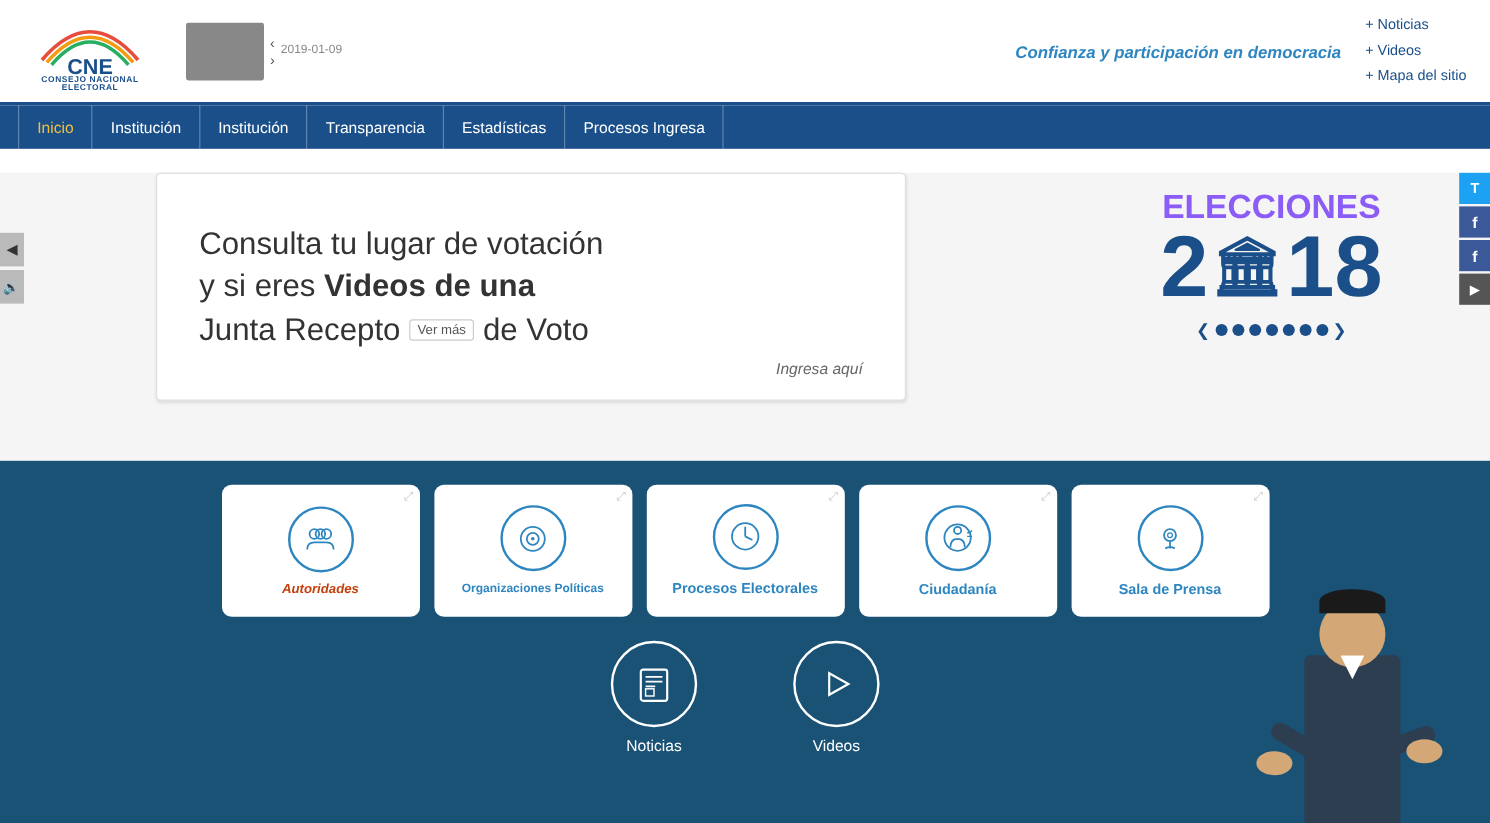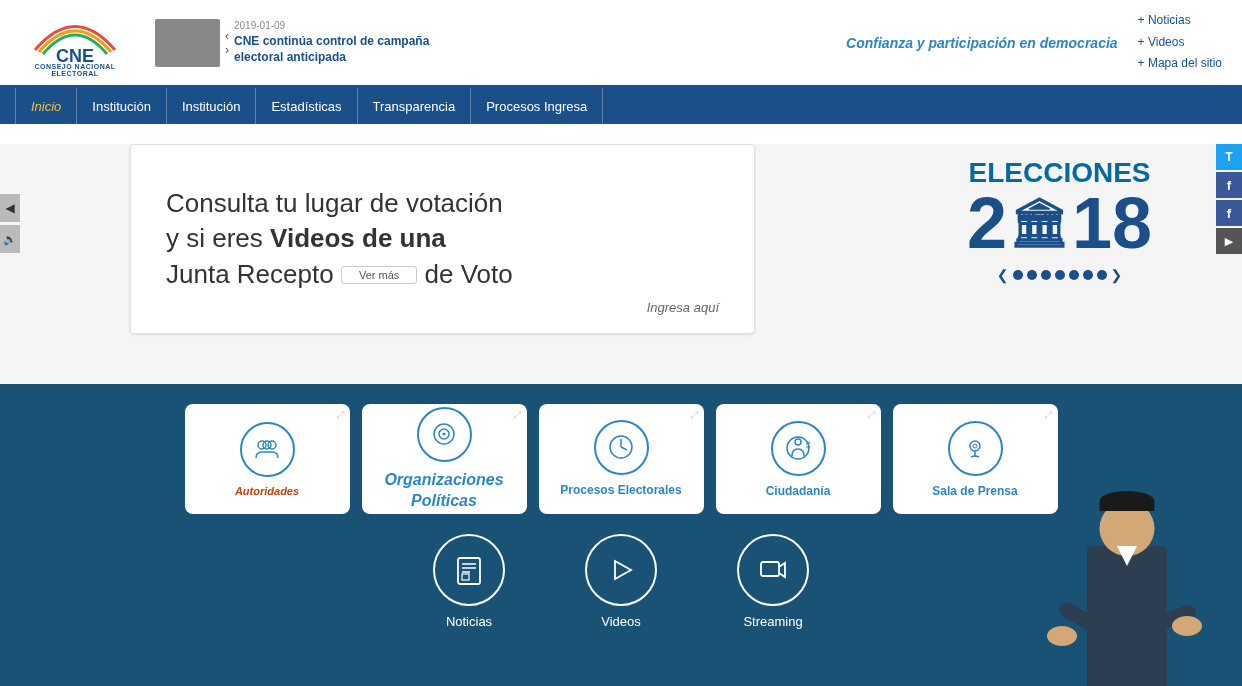--- a/index.html
+++ b/index.html
@@ -23,64 +23,63 @@
   </div>
 
   <div style="display:flex; align-items:center; flex:1;">
     <div style="width:65px; height:48px; background:#888; margin-right:5px; flex-shrink:0; border-radius:2px;"></div>
     <div style="display:flex; flex-direction:column; margin-right:5px;">
       <span style="font-size:12px; color:#555; cursor:pointer;">‹</span>
       <span style="font-size:12px; color:#555; cursor:pointer;">›</span>
     </div>
     <div>
       <div style="font-size:10px; color:#888; margin-bottom:3px;">2019-01-09</div>
-      <div style="font-size:12px; color:#1a4f8a; font-weight:bold; line-height:1.3; width:200px; cursor:pointer;">CNE continúa control de campaña electoral anticipada</div>
     </div>
   </div>
 
   <div style="margin-left:auto; color:#2e86c1; font-style:italic; font-weight:bold; font-size:14px;">Confianza y participación en democracia</div>
 
   <div style="margin-left:20px; font-size:12px; line-height:1.8;">
     <div style="color:#1a4f8a; cursor:pointer;">+ <span>Noticias</span></div>
     <div style="color:#1a4f8a; cursor:pointer;">+ <span>Videos</span></div>
     <div style="color:#1a4f8a; cursor:pointer;">+ <span>Mapa del sitio</span></div>
   </div>
 </div>
 
 <div style="background:#1a4f8a; display:flex; align-items:center; height:36px; padding:0 15px;">
-  <div style="color:#f0c040; font-size:13px; padding:0 15px; height:100%; display:flex; align-items:center; cursor:pointer; border-right:1px solid rgba(255,255,255,0.3); border-left:1px solid rgba(255,255,255,0.3);font-style:italic;">Inicio</div>
+  <div style="color:#f0c040; font-size:13px; padding:0 15px; height:100%; display:flex; align-items:center; cursor:pointer; border-right:1px solid rgba(255,255,255,0.3); border-left:1px solid rgba(255,255,255,0.3);">Inicio</div>
   <div style="color:#fff; font-size:13px; padding:0 15px; height:100%; display:flex; align-items:center; cursor:pointer; border-right:1px solid rgba(255,255,255,0.3);">Institución</div>
   <div style="color:#fff; font-size:13px; padding:0 15px; height:100%; display:flex; align-items:center; cursor:pointer; border-right:1px solid rgba(255,255,255,0.3);">Institución</div>
+  <div style="color:#fff; font-size:13px; padding:0 15px; height:100%; display:flex; align-items:center; cursor:pointer; border-right:1px solid rgba(255,255,255,0.3);">Transparencia</div>
   <div style="color:#fff; font-size:13px; padding:0 15px; height:100%; display:flex; align-items:center; cursor:pointer; border-right:1px solid rgba(255,255,255,0.3);">Estadísticas</div>
-  <div style="color:#fff; font-size:13px; padding:0 15px; height:100%; display:flex; align-items:center; cursor:pointer; border-right:1px solid rgba(255,255,255,0.3);">Transparencia</div>
   <div style="color:#fff; font-size:13px; padding:0 15px; height:100%; display:flex; align-items:center; cursor:pointer; border-right:1px solid rgba(255,255,255,0.3);">Procesos Ingresa</div>
 </div>
 
 <div style="position:relative; height:562px; overflow:hidden;">
 
   <div style="background:#f5f5f5; height:240px; position:relative;">
 
     <div style="position:absolute; left:0; top:50px; display:flex; flex-direction:column; gap:3px; z-index:10;">
       <div style="width:20px; height:28px; background:rgba(180,180,180,0.9); display:flex; align-items:center; justify-content:center; font-size:12px; color:#333; cursor:pointer;">◀</div>
       <div style="width:20px; height:28px; background:rgba(180,180,180,0.9); display:flex; align-items:center; justify-content:center; font-size:11px; color:#333; cursor:pointer;">🔊</div>
     </div>
 
     <div style="background:#fff; border:1px solid #e0e0e0; border-radius:4px; padding:25px 35px; width:625px; height:190px; margin:20px auto 0 130px; position:relative; display:flex; flex-direction:column; justify-content:center; box-shadow:0 1px 3px rgba(0,0,0,0.1);">
       <h2 style="font-size:26px; color:#333; font-weight:normal; line-height:1.35;">
         <span>Consulta tu lugar de votación</span><br>
         <span>y si eres </span><strong>Videos de una</strong><br>
         <span>Junta Recepto</span>
-        <span style="background:#fff; border:1px solid #ccc; border-radius:3px; padding:2px 17px; font-size:11px; color:#555; cursor:pointer; font-style:normal; vertical-align:middle;">Ver más</span>
+        <span style="background:#fff; border:1px solid #ccc; border-radius:3px; padding:2px 6px; font-size:11px; color:#555; cursor:pointer; font-style:normal; vertical-align:middle;">Ver más</span>
         <span>de Voto</span>
       </h2>
       <div style="position:absolute; right:35px; bottom:18px; font-size:13px; color:#666; font-style:italic; cursor:pointer;">Ingresa aquí</div>
     </div>
 
     <div style="position:absolute; right:40px; top:15px; width:285px; text-align:center;">
-      <div style="font-size:28px; font-weight:bold; color:#0369a1; line-height:1;">ELECCIONES</div>
+      <div style="font-size:28px; font-weight:bold; color:#8b5cf6; line-height:1;">ELECCIONES</div>
 
       <div style="display:flex; align-items:center; justify-content:center; font-size:72px; font-weight:bold; color:#1a4f8a; line-height:1;">
         <span>2</span>
         <span style="font-size:48px; margin:0 2px;">🏛</span>
         <span>18</span>
       </div>
 
       <div style="display:flex; align-items:center; justify-content:center; gap:4px; margin-top:8px;">
         <span style="color:#1a4f8a; font-size:14px; cursor:pointer;">❮</span>
         <span style="width:10px; height:10px; border-radius:50%; background:#1a4f8a; display:inline-block; cursor:pointer;"></span>
@@ -121,21 +120,21 @@
 
       <div style="background:#fff; border-radius:8px; width:165px; height:110px; display:flex; flex-direction:column; align-items:center; justify-content:center; cursor:pointer; gap:8px; position:relative;">
         <div style="position:absolute; top:5px; right:5px; font-size:10px; color:#ccc;">⤢</div>
         <div style="width:55px; height:55px; border:2.5px solid #2e86c1; border-radius:50%; display:flex; align-items:center; justify-content:center; font-size:22px; color:#2e86c1;">
           <svg width="28" height="28" viewBox="0 0 28 28" fill="none">
             <circle cx="14" cy="14" r="10" stroke="#2e86c1" stroke-width="1.5" fill="none"></circle>
             <circle cx="14" cy="14" r="5" stroke="#2e86c1" stroke-width="1.5" fill="none"></circle>
             <circle cx="14" cy="14" r="1.5" fill="#2e86c1"></circle>
           </svg>
         </div>
-        <div style="font-size:16px; color:#2e86c1; font-weight:bold; text-align:center; line-height:1.3;font-style:italic;">
+        <div style="font-size:10px; color:#2e86c1; font-weight:bold; text-align:center; line-height:1.3;">
           <span>Organizaciones
 Políticas</span>
         </div>
       </div>
 
       <div style="background:#fff; border-radius:8px; width:165px; height:110px; display:flex; flex-direction:column; align-items:center; justify-content:center; cursor:pointer; gap:8px; position:relative;">
         <div style="position:absolute; top:5px; right:5px; font-size:10px; color:#ccc;">⤢</div>
         <div style="width:55px; height:55px; border:2.5px solid #2e86c1; border-radius:50%; display:flex; align-items:center; justify-content:center; font-size:22px; color:#2e86c1;">
           <svg width="28" height="28" viewBox="0 0 28 28" fill="none">
             <circle cx="14" cy="14" r="11" stroke="#2e86c1" stroke-width="1.5" fill="none"></circle>
@@ -191,29 +190,20 @@
 
       <div style="display:flex; flex-direction:column; align-items:center; gap:8px; cursor:pointer;">
         <div style="width:72px; height:72px; border:2.5px solid #fff; border-radius:50%; display:flex; align-items:center; justify-content:center; color:#fff; font-size:26px;">
           <svg width="32" height="32" viewBox="0 0 32 32" fill="none">
             <polygon points="10,7 26,16 10,25" stroke="white" stroke-width="1.8" fill="none"></polygon>
           </svg>
         </div>
         <div style="font-size:13px; color:#fff;">Videos</div>
       </div>
 
-      <div style="display:flex; flex-direction:column; align-items:center; gap:8px; cursor:pointer;">
-        <div style="width:72px; height:72px; border:2.5px solid #fff; border-radius:50%; display:flex; align-items:center; justify-content:center; color:#fff; font-size:26px;">
-          <svg width="32" height="32" viewBox="0 0 32 32" fill="none">
-            <rect x="4" y="8" width="18" height="14" rx="2" stroke="white" stroke-width="1.8" fill="none"></rect>
-            <polyline points="22,13 28,9 28,23 22,19" stroke="white" stroke-width="1.8" fill="none"></polyline>
-          </svg>
-        </div>
-        <div style="font-size:13px; color:#fff;">Streaming</div>
-      </div>
     </div>
 
     <div style="position:absolute; right:30px; bottom:0; width:170px; height:230px; overflow:hidden;">
 
       <div style="width:170px; height:230px; position:relative;">
 
         <div style="position:absolute; bottom:0; left:50%; transform:translateX(-50%); width:80px; height:160px; background:#2c3e50; border-radius:5px 5px 0 0;"></div>
 
         <div style="position:absolute; bottom:150px; left:50%; transform:translateX(-50%); width:55px; height:55px; background:#d4a876; border-radius:50%;"></div>
 

